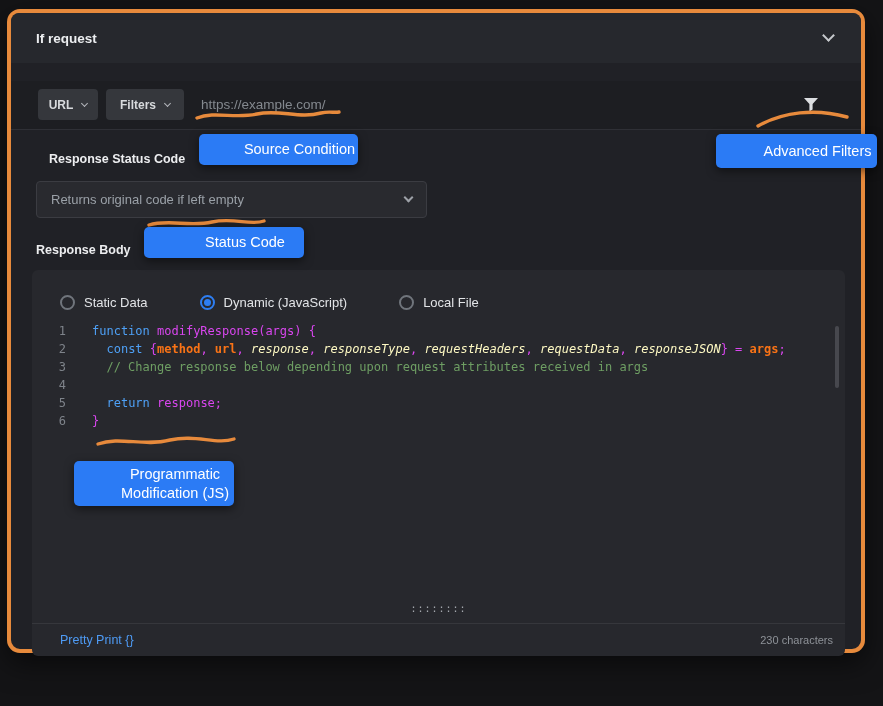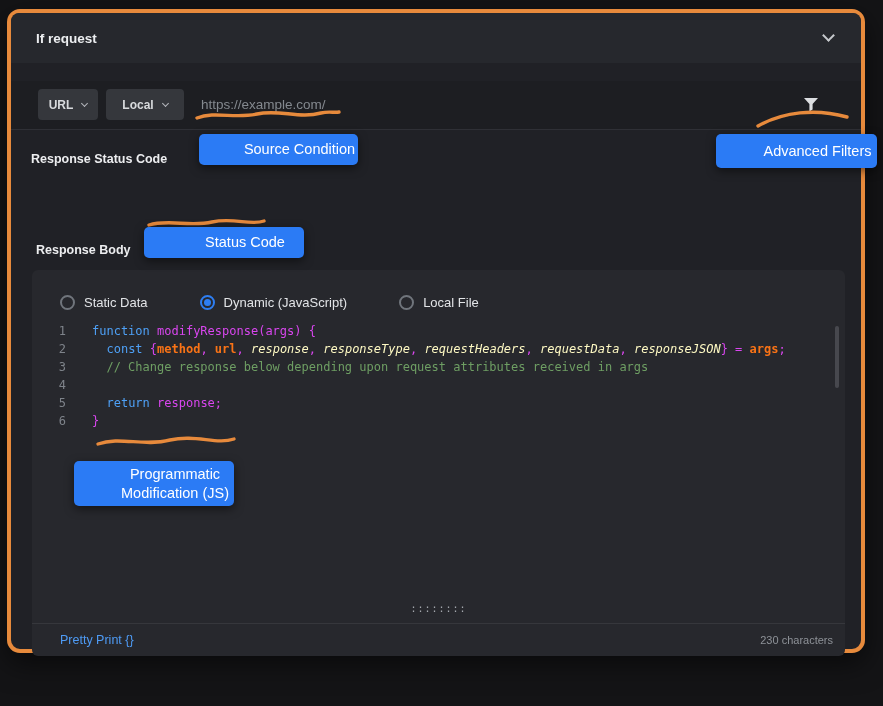--- a/index.html
+++ b/index.html
@@ -43,21 +43,21 @@
     background: transparent; border: none; outline: none;
     color: #e8eaec; font-size: 13.5px; font-family: inherit; padding: 0 0 0 8px;
   }
   .url-input::placeholder { color: #84898f; }
   .filter-btn {
     position: absolute; left: 788px; top: 11px; width: 24px; height: 24px;
     display: flex; align-items: center; justify-content: center; cursor: pointer;
   }
 
   .section-label { position: absolute; color: #edeef0; font-size: 12.5px; font-weight: bold; }
-  .label-status { left: 20px; top: 139px; }
+  .label-status { left: 38px; top: 139px; }
   .label-body   { left: 25px; top: 230px; }
 
   .status-select {
     position: absolute; left: 25px; top: 168px; width: 391px; height: 37px;
     background: #292a2f; border: 1px solid #3b3c42; border-radius: 4px;
     display: flex; align-items: center; justify-content: space-between;
     padding: 0 14px; cursor: pointer;
   }
   .status-select .ph { color: #9aa0a7; font-size: 13px; }
 
@@ -128,33 +128,37 @@
       <span class="card-title">If request</span>
       <span class="chev chev-lg"></span>
     </div>
 
     <div class="cond-row">
       <button class="sel-btn" style="left:27px; width:60px;">
         <span>URL</span>
         <span class="chev chev-sm"></span>
       </button>
       <button class="sel-btn" style="left:95px; width:78px;">
-        <span>Local</span>
+        <span>Filters</span>
         <span class="chev chev-sm"></span>
       </button>
       <input class="url-input" placeholder="https://example.com/" style="">
       <span class="filter-btn">
         <svg width="16" height="15" viewBox="0 0 16 15">
           <path d="M1 1 H15 L9.6 7 V12.4 L6.4 14.4 V7 Z" fill="#dcdee1"></path>
         </svg>
       </span>
     </div>
 
     <div class="section-label label-status">Response Status Code</div>
 
+    <div class="status-select">
+      <span class="ph">Returns original code if left empty</span>
+      <span class="chev chev-md"></span>
+    </div>
 
     <div class="section-label label-body">Response Body</div>
 
     <div class="panel">
       <div class="radio-row">
           <div class="radio-item">
             <span class="radio-circle"></span>
             <span class="radio-label">Static Data</span>
           </div>
           <div class="radio-item">

